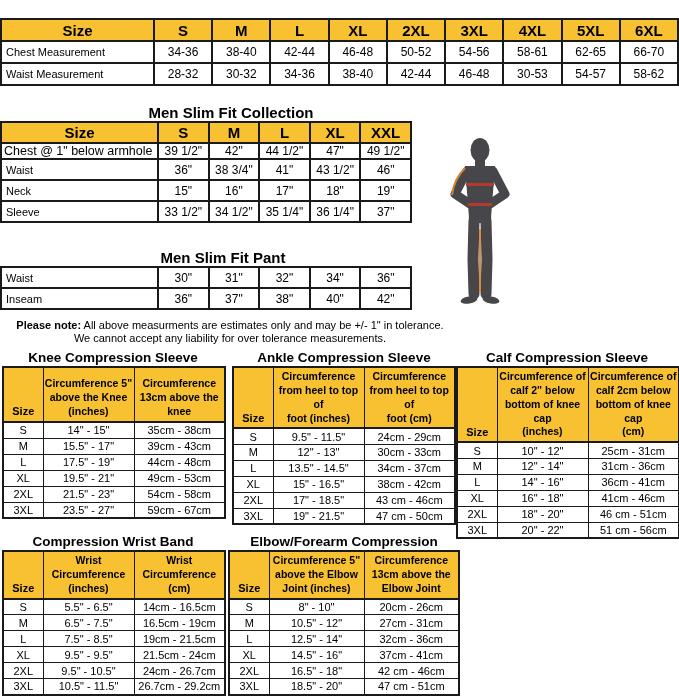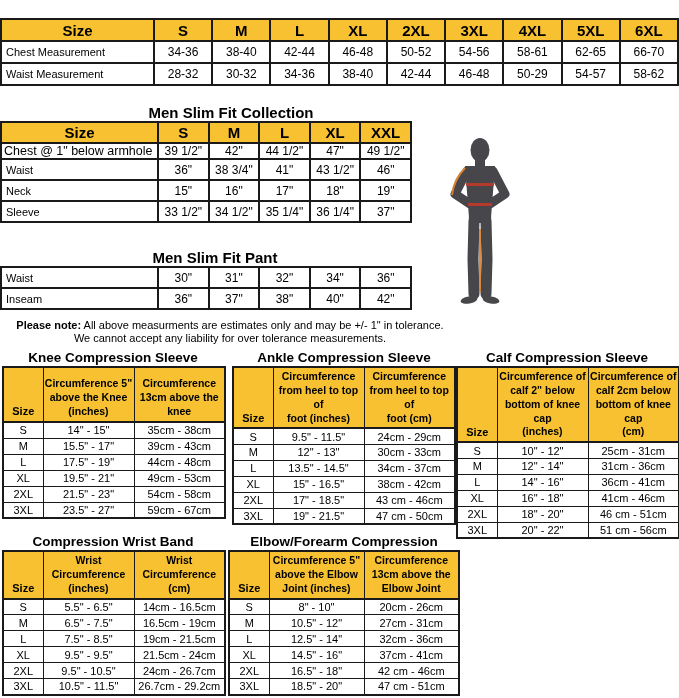--- a/index.html
+++ b/index.html
@@ -95,21 +95,21 @@
         <td>66-70</td>
       </tr>
       <tr>
         <td>Waist Measurement</td>
         <td>28-32</td>
         <td>30-32</td>
         <td>34-36</td>
         <td>38-40</td>
         <td>42-44</td>
         <td>46-48</td>
-        <td>50-29</td>
+        <td>30-53</td>
         <td>54-57</td>
         <td>58-62</td>
       </tr>
     </tbody>
   </table>
 
 <div class="abs title title-lg" style="top:104px;left:16px;width:430px;">Men Slim Fit Collection</div>
 <table class="abs big t2" style="top:121px;left:0;">
     <thead>
       <tr>
@@ -150,21 +150,21 @@
         <td>Sleeve</td>
         <td>33 1/2"</td>
         <td>34 1/2"</td>
         <td>35 1/4"</td>
         <td>36 1/4"</td>
         <td>37"</td>
       </tr>
     </tbody>
   </table>
 
-<div class="abs title title-lg" style="top:249px;left:0;width:430px;">Men Slim Fit  Pant</div>
+<div class="abs title title-lg" style="top:249px;left:8px;width:430px;">Men Slim Fit  Pant</div>
 <table class="abs big t3" style="top:266px;left:0;">
     <tbody>
       <tr>
         <td>Waist</td>
         <td>30"</td>
         <td>31"</td>
         <td>32"</td>
         <td>34"</td>
         <td>36"</td>
       </tr>

